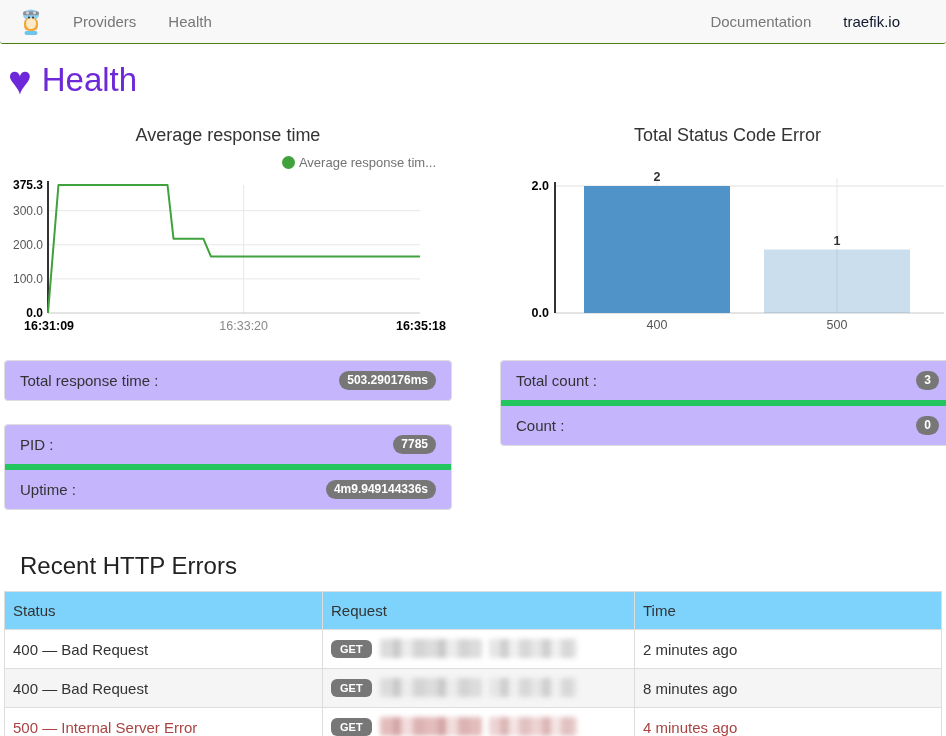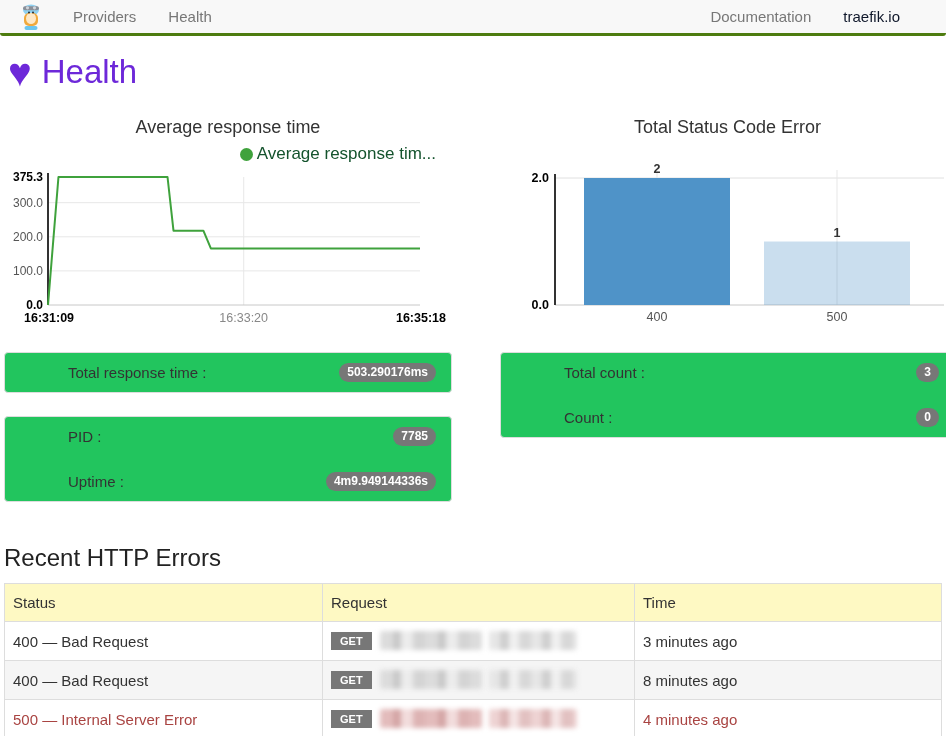--- a/index.html
+++ b/index.html
@@ -1,63 +1,63 @@
 <!DOCTYPE html>
 <html><head>
 <meta charset="utf-8">
 <style>
   * { box-sizing: border-box; margin: 0; padding: 0; }
   html,body { width:946px; height:736px; overflow:hidden; background:#fff;
     font-family:"Liberation Sans", sans-serif; color:#333; }
 
   
-  .navbar { height:36px; background:#f8f8f8; border-bottom:3px solid #4d7c0f;
+  .navbar { height:44px; background:#f8f8f8; border-bottom:1px solid #4d7c0f;
     border-radius:0 0 3px 3px; display:flex; align-items:center; }
   .navbar .brand { padding:0 14px 0 19px; display:flex; align-items:center; cursor:pointer; }
   .nav-left { display:flex; }
   .nav-right { margin-left:auto; display:flex; padding-right:30px; }
   .nav-link { color:#777; font-size:15px; padding:0 16px; line-height:52px; cursor:pointer; text-decoration:none; }
   .nav-link.blue { color:#0f172a; }
 
   
   .container { padding:0 4px; }
   h1.page-title { margin:12px 4px 2px 4px; font-size:33px; font-weight:400; color:#6d28d9; line-height:48px; }
   h1.page-title .heart { font-size:40px; vertical-align:-3px; margin-right:10px; }
 
   .row { display:flex;gap:20px; }
   .col-left  { width:454px; }
   .col-right { width:455px; margin-left:28px; }
 
   .chart-title { margin-top:16px; font-size:18px; font-weight:500; color:#333;
     text-align:center; line-height:26px; height:26px; }
   .legend-row { height:20px; margin-top:4px; display:flex; justify-content:flex-end;
-    align-items:center; padding-right:16px; font-size:17px; color:#14532d; }
+    align-items:center; padding-right:16px; font-size:13px; color:#737373; }
   .legend-row .dot { width:13px; height:13px; border-radius:50%; margin-right:4px; display:inline-block; }
   .chart-spacer { height:24px; }
   svg text { font-family:"Liberation Sans", sans-serif; }
 
   
-  .panel { border:1px solid #ddd; border-radius:4px; background:#22c55e;padding-left:48px; }
+  .panel { border:1px solid #ddd; border-radius:4px; background:#c4b5fd; }
   .panel.mt { margin-top:24px; }
   .panel.mt2 { margin-top:23px; }
   .panel-item { padding:10px 15px; font-size:15px; line-height:19px; display:flex; align-items:center; }
   .panel-item + .panel-item { border-top:6px solid #22c55e; }
   .badge { margin-left:auto; background:#777; color:#fff; font-size:12px; font-weight:700;
     border-radius:10px; padding:3px 8px; line-height:13px; }
 
   
-  h2.section-title { margin:40px 4px 0 0; font-size:24px; font-weight:500; color:#222; line-height:32px; }
+  h2.section-title { margin:40px 4px 0 16px; font-size:24px; font-weight:500; color:#222; line-height:32px; }
   table.errors { margin-top:9px; width:100%; border-collapse:collapse; font-size:15px; }
   table.errors th, table.errors td { border:1px solid #ddd; padding:8px; text-align:left;
     font-weight:400; line-height:21px; }
-  table.errors th { color:#333; background:#fef9c3; }
+  table.errors th { color:#333; background:#7dd3fc; }
   table.errors tbody tr:nth-child(even) { background:#f5f5f5; }
   tr.danger td, tr.danger .status-text, tr.danger .time-text { color:#a94442; }
   .method-badge { background:#777; color:#fff; font-size:11px; font-weight:700;
-    border-radius:0; padding:3px 9px; margin-right:8px; vertical-align:1px; }
+    border-radius:6px; padding:3px 9px; margin-right:8px; vertical-align:1px; }
   .blurb { display:inline-block; height:19px; border-radius:2px; vertical-align:-4px;
     filter:blur(2.5px); }
   .blurb.b1 { width:102px;
     background:repeating-linear-gradient(90deg,#dcdcdc 0 13px,#c9c9c9 13px 21px,#ececec 21px 33px,#d4d4d4 33px 45px); }
   .blurb.b2 { width:88px; margin-left:7px;
     background:repeating-linear-gradient(90deg,#e6e6e6 0 11px,#cfcfcf 11px 20px,#f0f0f0 20px 30px,#d8d8d8 30px 42px); }
   tr.danger .blurb.b1 { background:repeating-linear-gradient(90deg,#e3bcbc 0 13px,#d4a5a5 13px 21px,#f2dcdc 21px 33px,#ddb3b3 33px 45px); }
   tr.danger .blurb.b2 { background:repeating-linear-gradient(90deg,#eed3d3 0 11px,#dcb6b6 11px 20px,#f5e4e4 20px 30px,#e2c1c1 30px 42px); }
 </style>
 </head>
@@ -183,21 +183,21 @@
         <th style="width:312px">Request</th>
         <th>Time</th>
       </tr>
     </thead>
     <tbody>
       <tr>
         <td><span class="status-text">400 — Bad Request</span></td>
         <td>
           <span class="method-badge">GET</span><span class="blurb b1"></span><span class="blurb b2"></span>
         </td>
-        <td><span class="time-text">3 minutes ago</span></td>
+        <td><span class="time-text">2 minutes ago</span></td>
       </tr>
       <tr>
         <td><span class="status-text">400 — Bad Request</span></td>
         <td>
           <span class="method-badge">GET</span><span class="blurb b1"></span><span class="blurb b2"></span>
         </td>
         <td><span class="time-text">8 minutes ago</span></td>
       </tr>
       <tr class="danger">
         <td><span class="status-text">500 — Internal Server Error</span></td>

